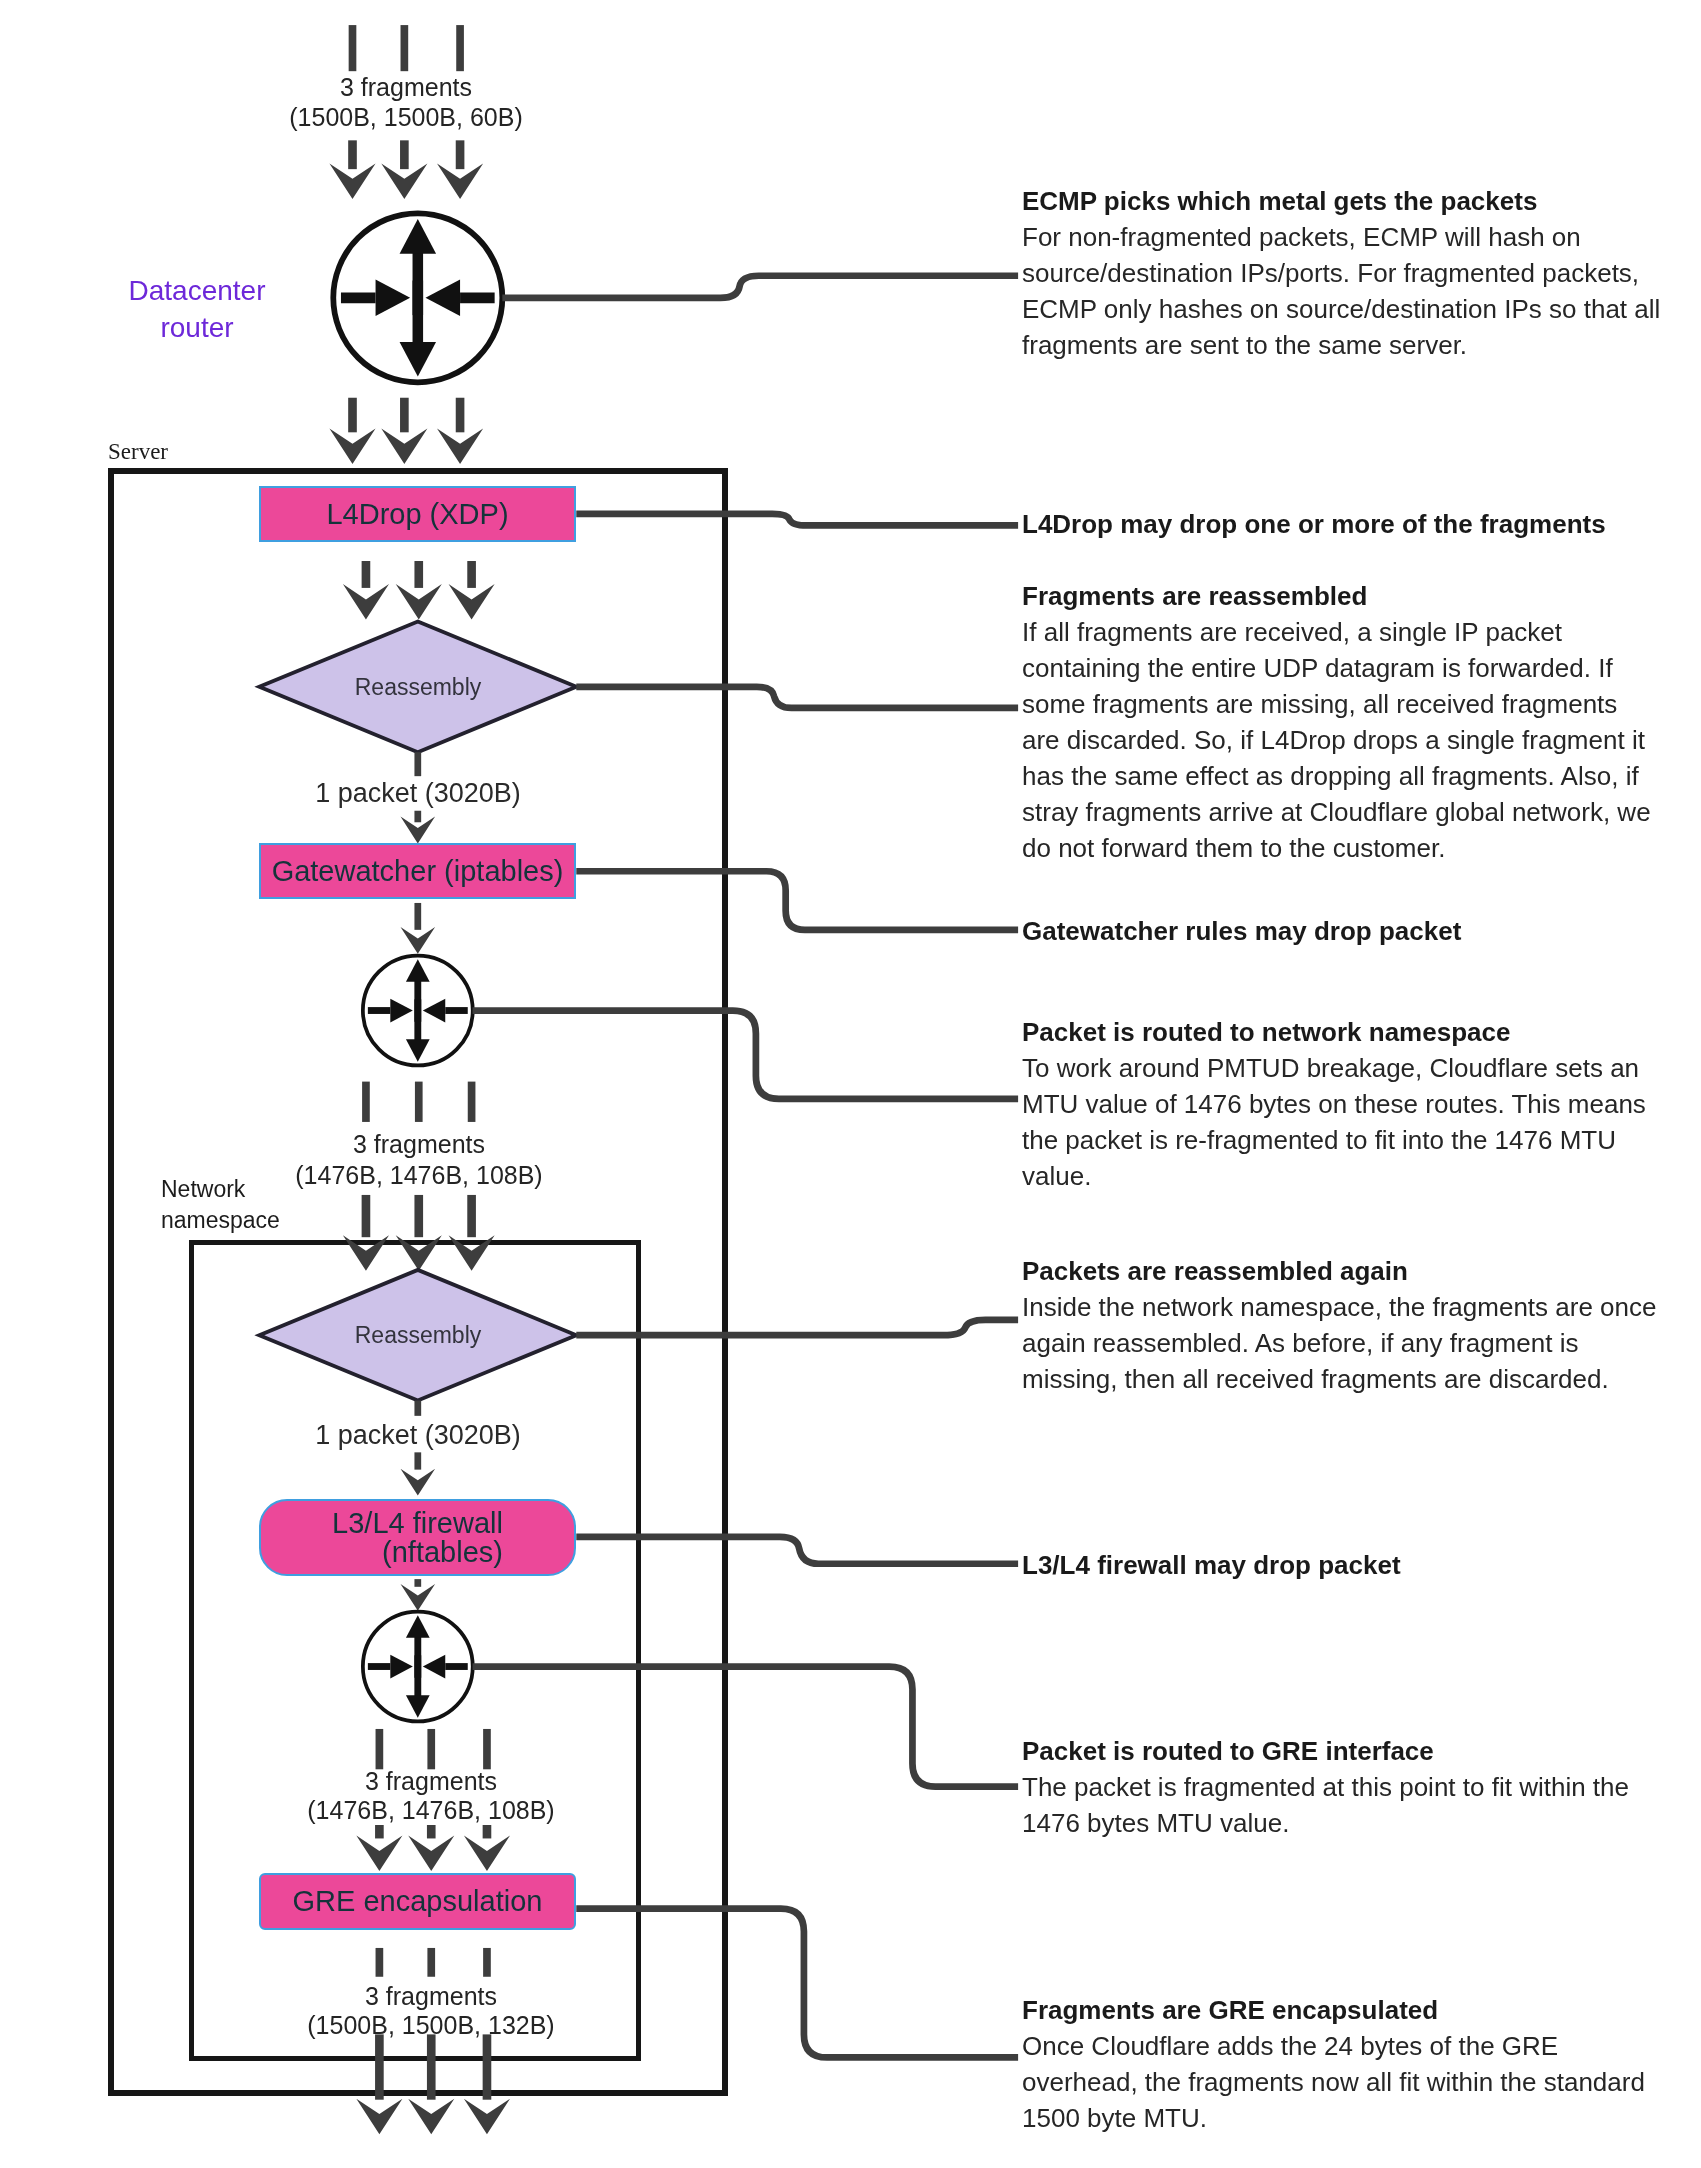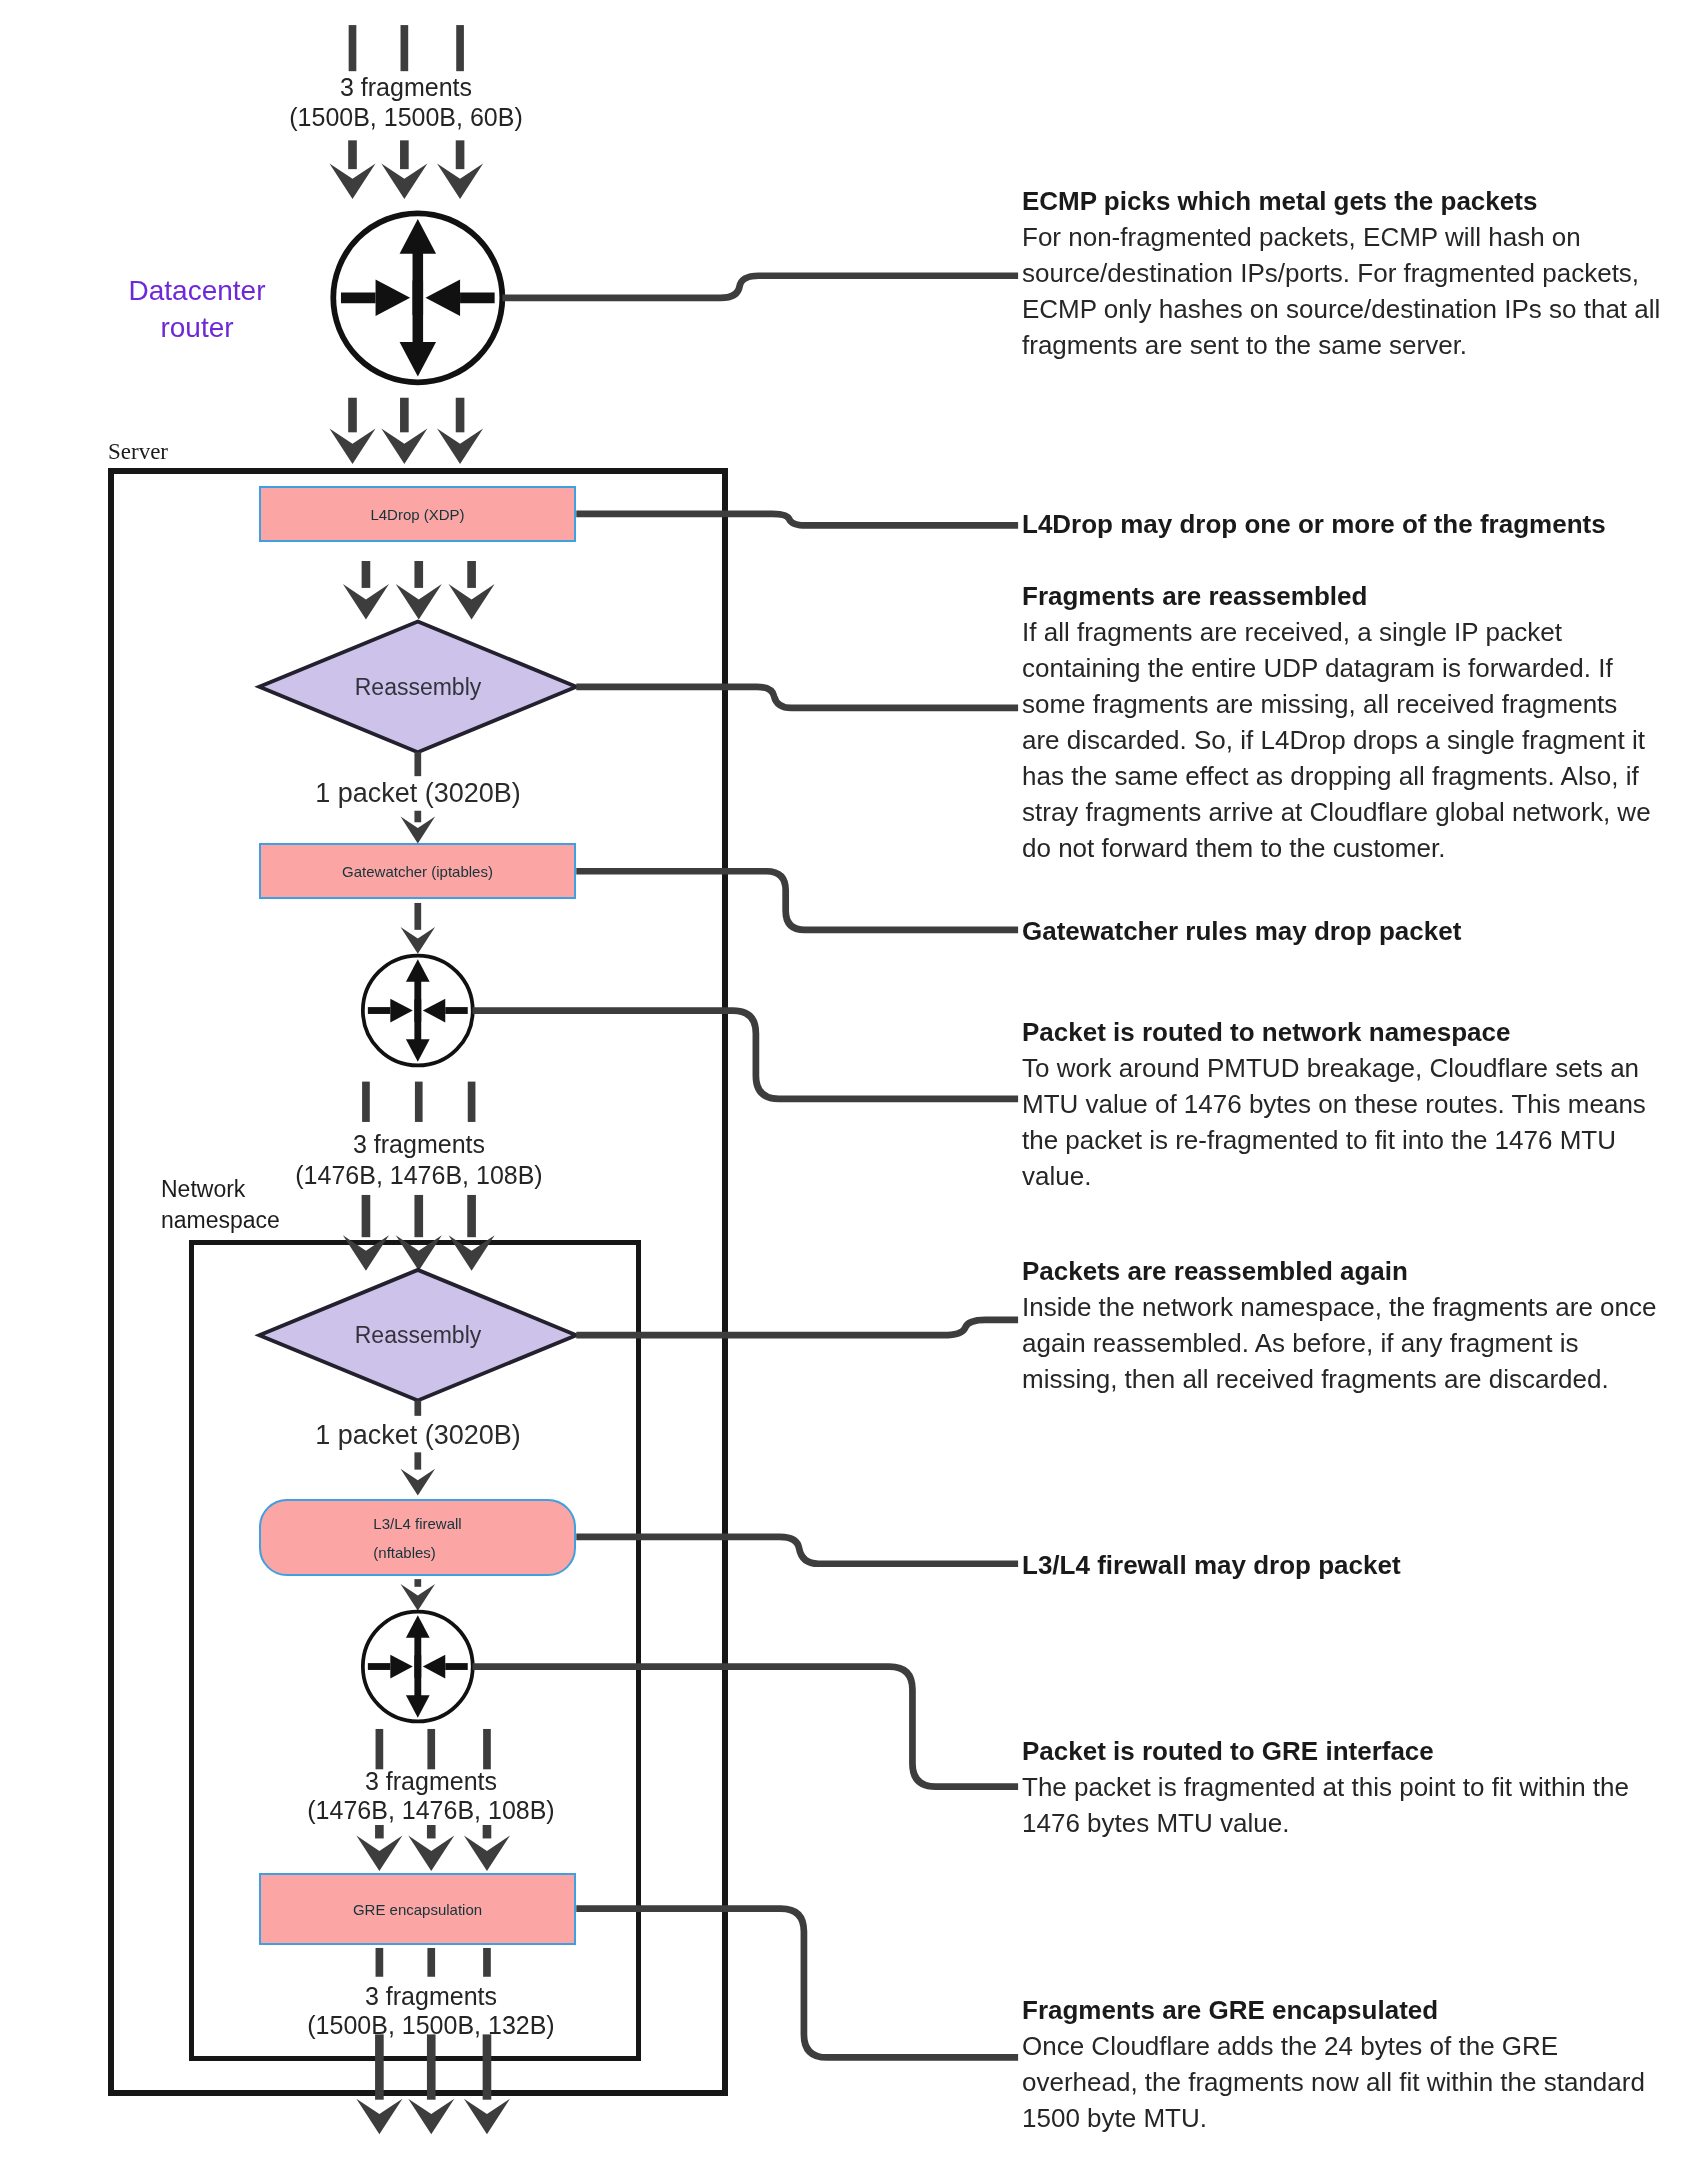--- a/index.html
+++ b/index.html
@@ -6,22 +6,22 @@
   .canvas{
     position:relative;width:1701px;height:2168px;background:#ffffff;overflow:hidden;
     font-family:"Liberation Sans", sans-serif;color:#1f1f1f;
   }
   .canvas svg{position:absolute;left:0;top:0;z-index:2;}
   .box{position:absolute;box-sizing:border-box;z-index:1;background:transparent;}
   .server-box{border:6.7px solid #161616;}
   .ns-box{border:5.8px solid #161616;}
   .node{
     position:absolute;z-index:3;display:flex;align-items:center;justify-content:center;
-    background:#fca5a5;border:2.9px solid #3f9fe0;box-sizing:border-box;
-    font-size:15px;color:#14333a;text-align:left;line-height:29px;white-space:pre-line;
+    background:#ec4899;border:2.9px solid #3f9fe0;box-sizing:border-box;
+    font-size:29px;color:#14333a;text-align:right;line-height:29px;white-space:pre-line;
   }
   .flow-label{
     position:absolute;z-index:3;transform:translateX(-50%);text-align:center;
     font-size:25px;white-space:nowrap;color:#242424;
   }
   .packet-label{font-size:27px;color:#2a2a2a;}
   .diamond-label{
     position:absolute;z-index:3;transform:translate(-50%,-50%);
     font-size:23px;color:#33333d;white-space:nowrap;
   }
@@ -183,21 +183,21 @@
       <path d="M 600 1600 H 812 Q 830 1600 832 1612 Q 835 1628 852 1628 H 1060"></path>
       <path d="M 492 1735 H 926 Q 950 1735 950 1759 V 1836 Q 950 1860 974 1860 H 1060"></path>
       <path d="M 600 1987 H 813 Q 837 1987 837 2011 V 2118 Q 837 2142 861 2142 H 1060"></path>
     </g>
   </svg>
 
   <div class="node" style="left:259px;top:486px;width:317px;height:56px;">L4Drop (XDP)</div>
   <div class="node" style="left:259px;top:843px;width:317px;height:56px;">Gatewatcher (iptables)</div>
   <div class="node" style="left:259px;top:1499px;width:317px;height:77px;border-radius:28px;">L3/L4 firewall
 (nftables)</div>
-  <div class="node" style="left:259px;top:1873px;width:317px;height:72px;">GRE encapsulation</div>
+  <div class="node" style="left:259px;top:1873px;width:317px;height:57px;border-radius:6px;">GRE encapsulation</div>
 
   <div class="diamond-label" style="left:418px;top:687px;">Reassembly</div>
   <div class="diamond-label" style="left:418px;top:1335px;">Reassembly</div>
 
   <div class="flow-label" style="left:406px;top:73px;">3 fragments</div>
   <div class="flow-label" style="left:406px;top:103px;">(1500B, 1500B, 60B)</div>
 
   <div class="router-label" style="left:197px;top:272px;">Datacenter
 router</div>
 

